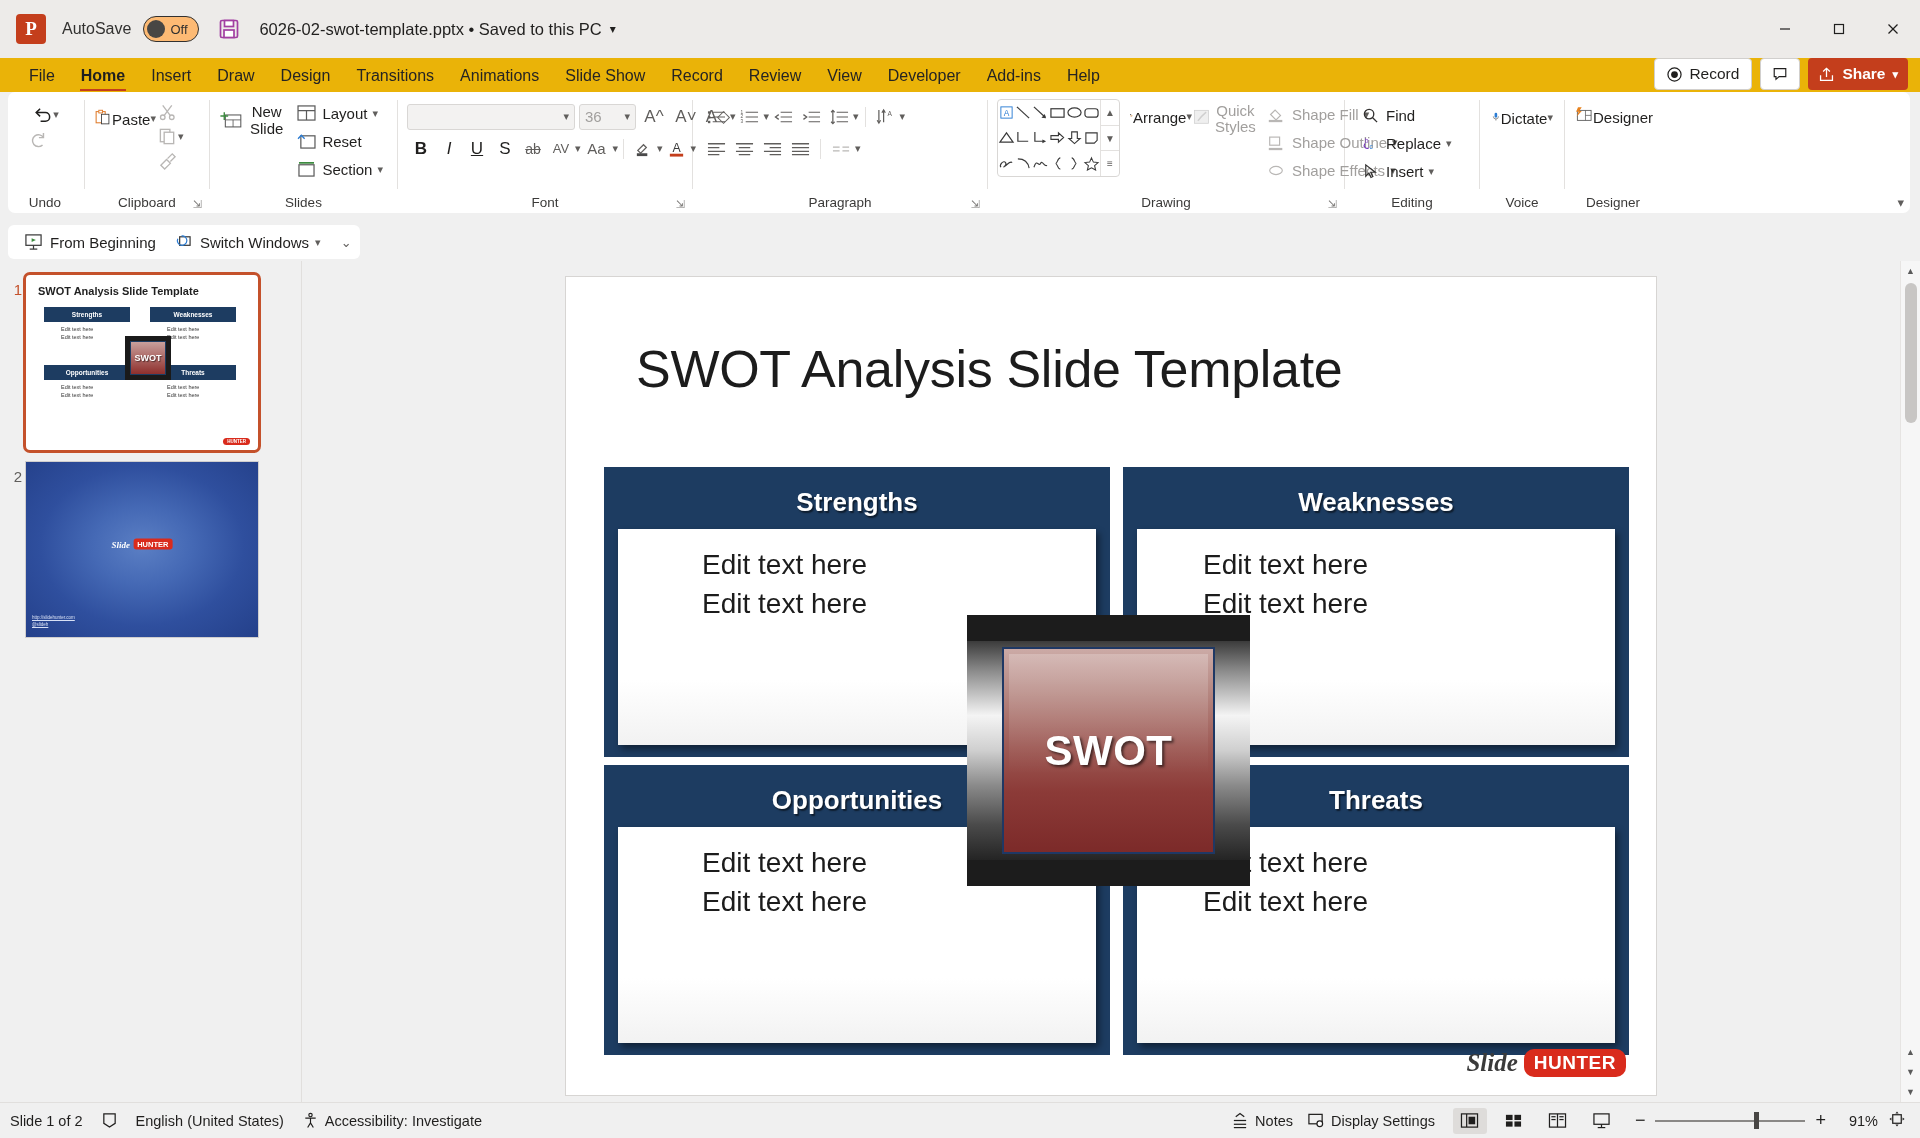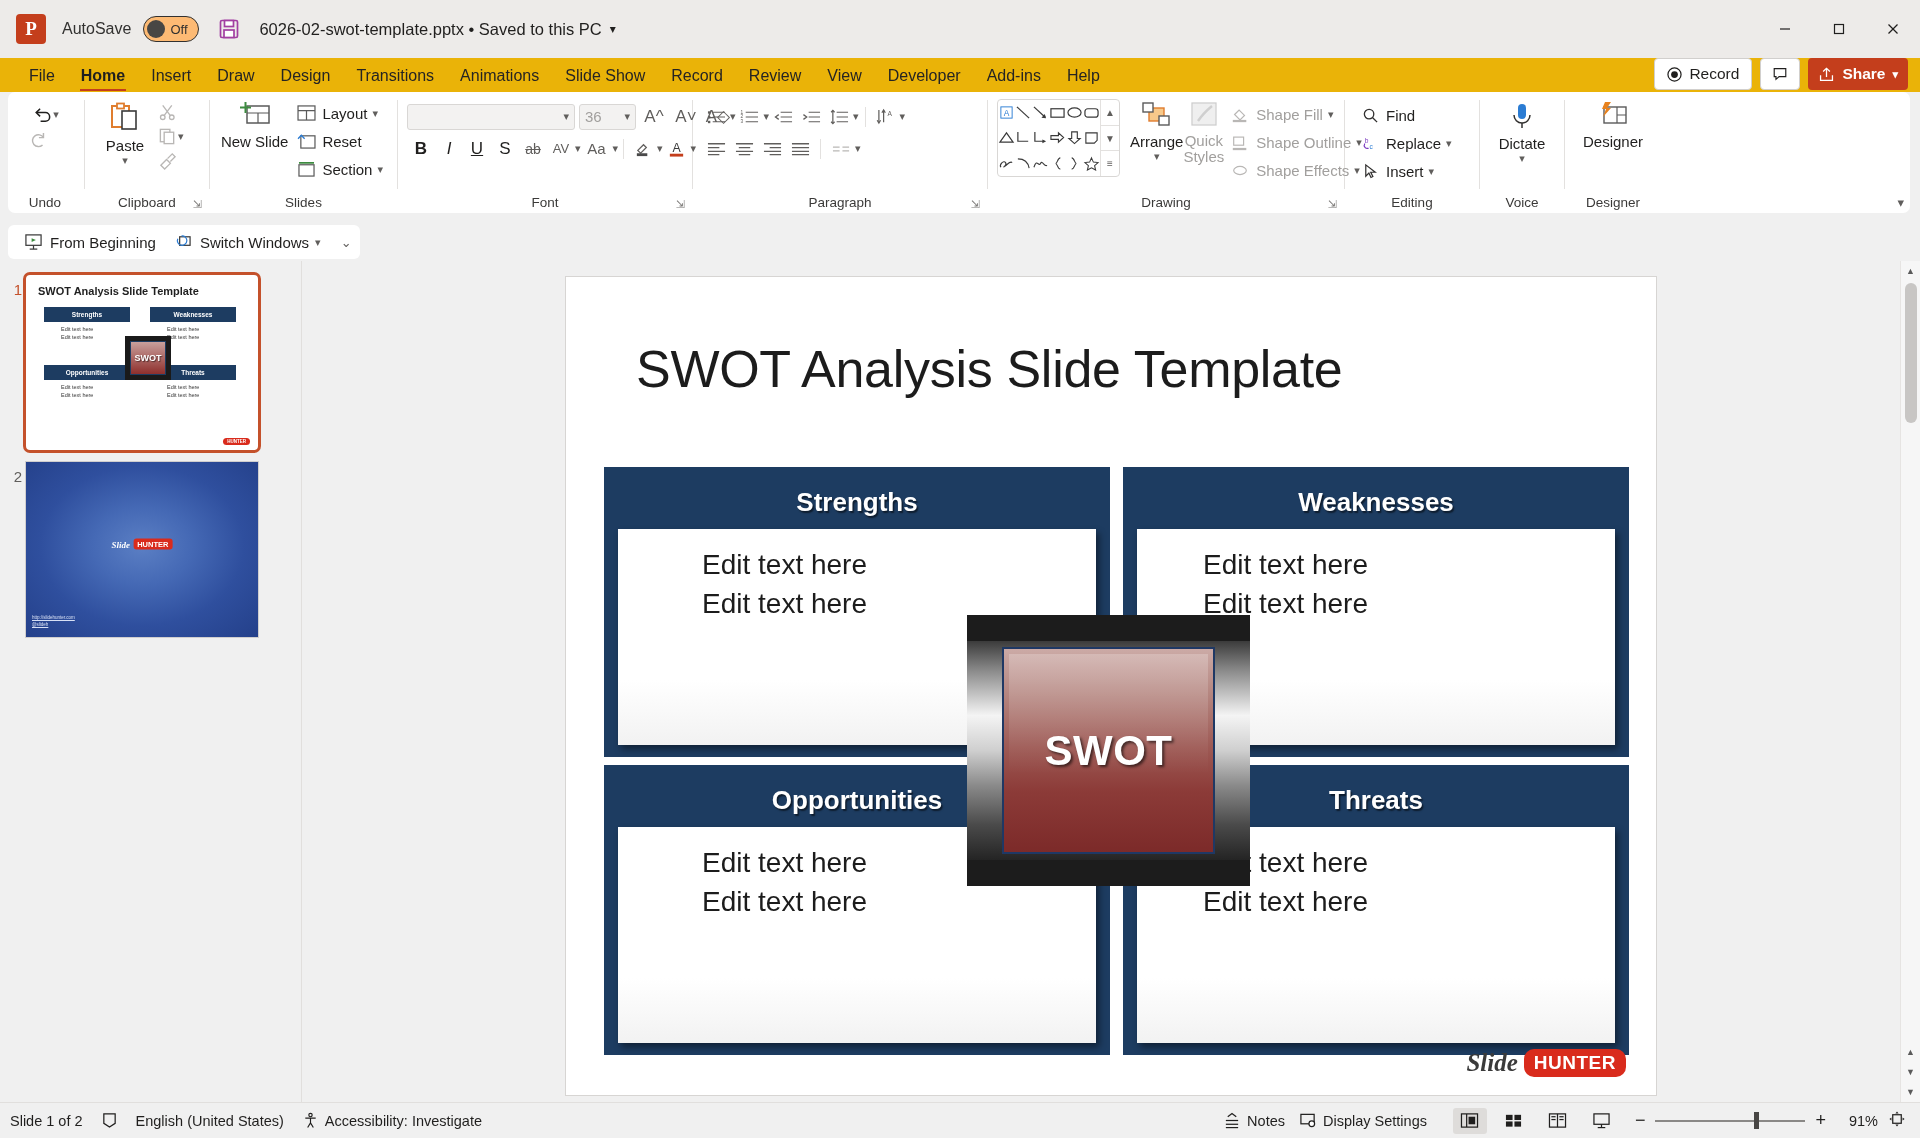--- a/index.html
+++ b/index.html
@@ -81,21 +81,21 @@
     position:relative; overflow:hidden;
   }
   .group { display:flex; flex-direction:column; position:relative; padding: 5px 7px 0 7px; }
   .group-body { flex:1; display:flex; align-items:flex-start; }
   .group-label {
     font-size:13.5px; color:#3b3a39; text-align:center; height:20px; line-height:20px;
   }
   .group-sep { width:1px; background:#e3e1df; margin:8px 2px 24px 2px; }
   .dlg-launcher { position:absolute; right:5px; bottom:2px; font-size:11px; color:#7a7876; }
 
-  .bigbtn { display:flex; flex-direction:column; align-items:center; width:62px; padding-top:4px; }
+  .bigbtn { display:flex; flex-direction:row; align-items:center; width:62px; padding-top:4px; }
   .bigbtn .lbl { font-size:15px; color:#201f1e; text-align:center; line-height:17px; margin-top:2px; }
   .sbtn { display:flex; align-items:center; height:28px; padding:0 5px; border-radius:3px; gap:5px; }
   .sbtn .lbl { font-size:15px; color:#201f1e; white-space:nowrap; }
   .sbtn.dis .lbl { color:#a19f9d; }
   .icobox { width:22px; height:22px; display:flex; align-items:center; justify-content:center; }
   .cv { font-size:11px; color:#605e5c; }
 
   .fontname {
     width:168px; height:26px; background:#f3f2f1; border:1px solid #d9d7d5; border-radius:3px;
     display:flex; align-items:center; justify-content:flex-end; padding-right:5px;
@@ -379,21 +379,21 @@
             </span>
           </div>
         </div>
         <div class="group-label">Clipboard</div>
         <span class="dlg-launcher">⇲</span>
       </div>
       <div class="group-sep"></div>
 
       <div class="group" style="width:183px;">
         <div class="group-body">
-          <div class="bigbtn" style="width:72px;">
+          <div class="bigbtn" style="width:72px;align-items:flex-end;">
             <svg width="34" height="30" viewBox="0 0 34 30">
               <rect x="9" y="5" width="22" height="17" fill="#fff" stroke="#5a5a5a" stroke-width="1.5"></rect>
               <line x1="9" y1="12" x2="31" y2="12" stroke="#5a5a5a" stroke-width="1.2"></line>
               <line x1="20" y1="12" x2="20" y2="22" stroke="#5a5a5a" stroke-width="1.2"></line>
               <line x1="2" y1="6.5" x2="13" y2="6.5" stroke="#3d8b40" stroke-width="2"></line>
               <line x1="7.5" y1="1" x2="7.5" y2="12" stroke="#3d8b40" stroke-width="2"></line>
             </svg>
             <span class="lbl">New Slide</span>
           </div>
           <div style="display:flex;flex-direction:column;padding-top:2px;">
@@ -1009,21 +1009,21 @@
     <div class="sb-right">
       <span class="sb-item" style="margin-right:4px;">
         <svg width="18" height="17" viewBox="0 0 19 18" fill="none" stroke="#201f1e" stroke-width="1.3">
             <path d="M5 5 9.5 1.5 14 5"></path>
             <line x1="3" y1="9" x2="16" y2="9"></line>
             <line x1="3" y1="13" x2="16" y2="13"></line>
             <line x1="3" y1="16.5" x2="16" y2="16.5"></line>
           </svg>
         <span>Notes</span>
       </span>
-      <span class="sb-item" style="margin-right:16px;">
+      <span class="sb-item" style="margin-right:8px;">
         <svg width="18" height="17" viewBox="0 0 19 18" fill="none" stroke="#201f1e" stroke-width="1.3">
             <rect x="2" y="2.5" width="14" height="10"></rect>
             <circle cx="13.5" cy="12.5" r="3" fill="#fff"></circle>
           </svg>
         <span>Display Settings</span>
       </span>
 
       <span class="viewbtn active">
         <svg width="19" height="17" viewBox="0 0 20 18" fill="none" stroke="#201f1e" stroke-width="1.3">
             <rect x="1.5" y="2" width="17" height="14"></rect>

